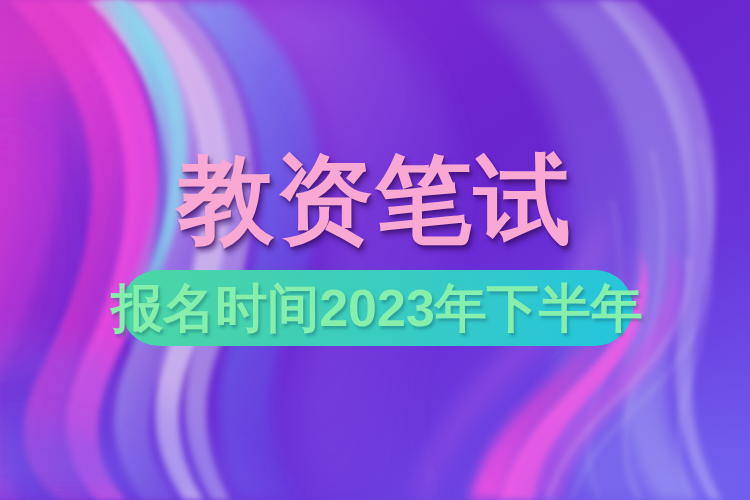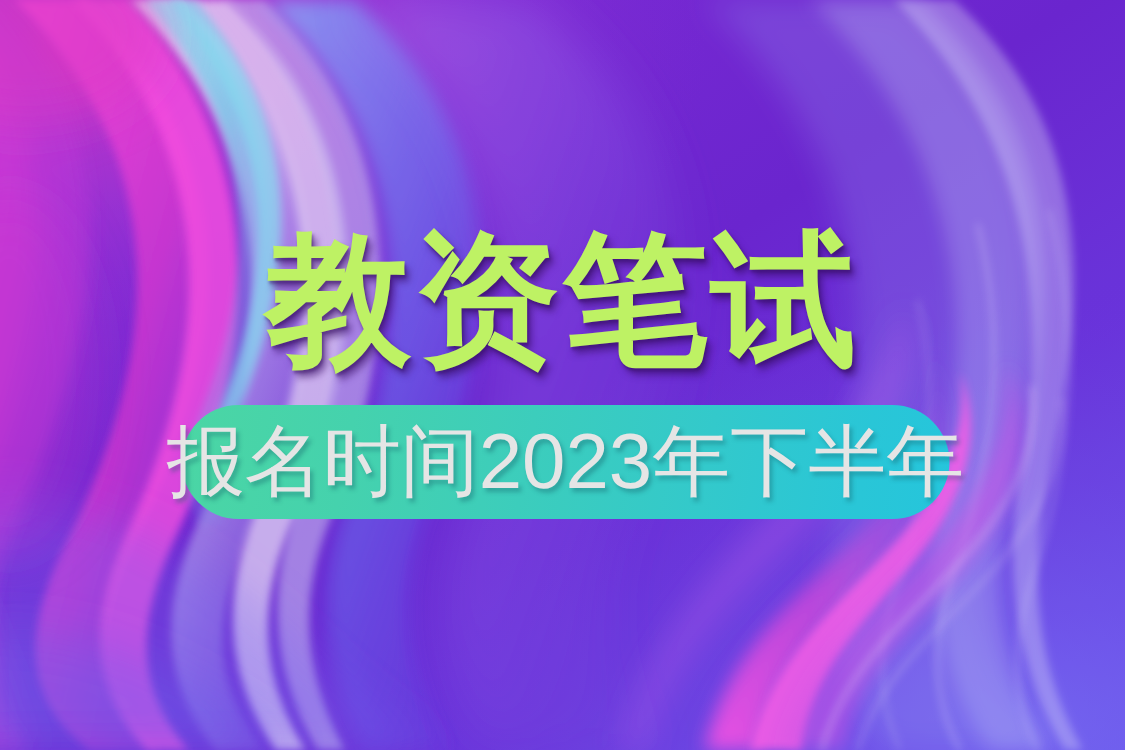--- a/index.html
+++ b/index.html
@@ -40,21 +40,21 @@
 
   .headline {
     position: absolute;
     left: 0;
     top: 148px;
     width: 750px;
     text-align: center;
     font-size: 97px;
     line-height: 104px;
     font-weight: bold;
-    color: #bef264;
+    color: #f9a8d4;
     letter-spacing: 2px;
     text-shadow:
       3px 5px 5px rgba(55, 12, 100, 0.55),
       1px 2px 2px rgba(50, 10, 95, 0.45);
     white-space: nowrap;
     font-family: "DejaVu Sans", "Liberation Sans", sans-serif;
   }
 
   .pill-wrap {
     position: absolute;
@@ -76,22 +76,22 @@
                  #25c5dc 100%);
   }
   .pill-text {
     position: absolute;
     inset: 0;
     display: flex;
     align-items: center;
     justify-content: center;
     font-size: 52px;
     line-height: 52px;
-    font-weight: 400;
-    color: #e5e5e5;
+    font-weight: 700;
+    color: #86efac;
     letter-spacing: 0px;
     white-space: nowrap;
     text-shadow: 2px 3px 3px rgba(20, 95, 105, 0.38);
     font-family: "Liberation Sans", "DejaVu Sans", sans-serif;
   }
 </style>
 </head>
 <body>
 
 <div id="banner">

